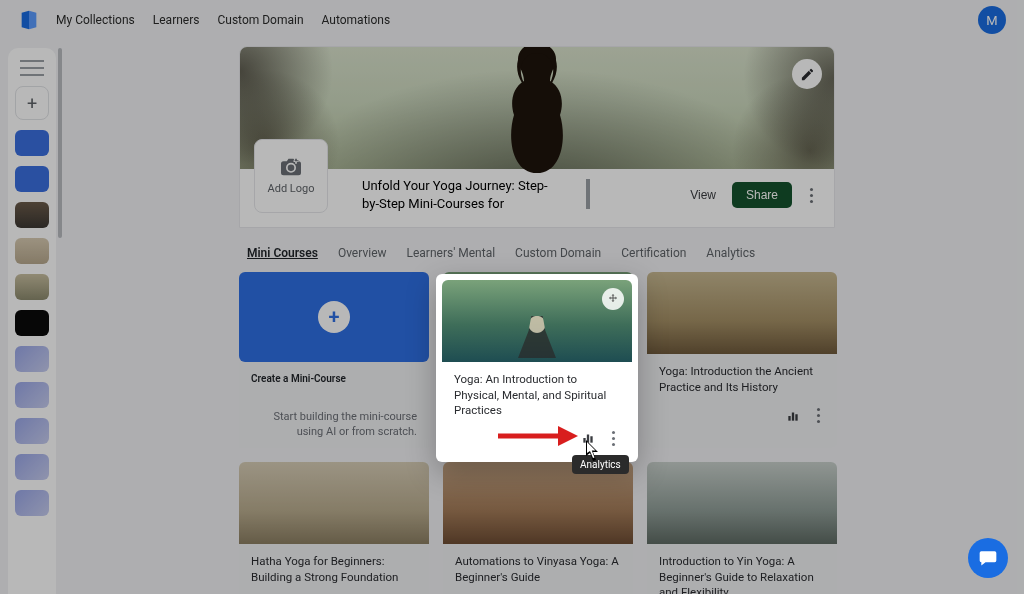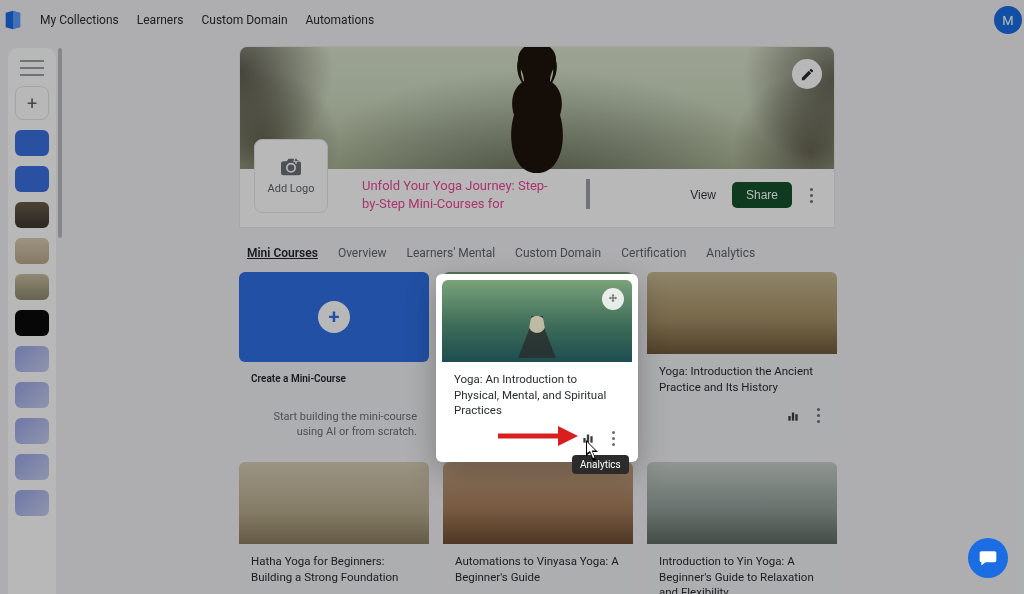--- a/index.html
+++ b/index.html
@@ -3,21 +3,21 @@
 <meta charset="utf-8">
 <style>
   * { box-sizing: border-box; margin: 0; padding: 0; }
   html, body { width: 1024px; height: 594px; overflow: hidden; font-family: -apple-system, BlinkMacSystemFont, "Segoe UI", Roboto, sans-serif; }
   body { background: #f1f2f4; position: relative; }
 
   
   .dim { position: absolute; inset: 0; background: rgba(0,0,0,0.28); z-index: 50; pointer-events: none; }
 
   
-  .topbar { position: absolute; top: 0; left: 0; right: 0; height: 40px; display: flex; align-items: center; padding: 0 2px; z-index: 10; }
+  .topbar { position: absolute; top: 0; left: 0; right: 0; height: 40px; display: flex; align-items: center; padding: 0 18px; z-index: 10; }
   .logo { width: 22px; height: 22px; margin-right: 16px; }
   .logo svg { width: 100%; height: 100%; }
   .nav-links { display: flex; gap: 18px; }
   .nav-links a { font-size: 12px; color: #2b2b2b; text-decoration: none; }
   .avatar { margin-left: auto; width: 28px; height: 28px; border-radius: 50%; background: #1a6de2; color: #fff; display: flex; align-items: center; justify-content: center; font-size: 13px; }
 
   
   .sidebar { position: absolute; top: 48px; left: 8px; width: 48px; bottom: 0; background: #fff; border-radius: 10px 10px 0 0; z-index: 10; display: flex; flex-direction: column; align-items: center; padding: 12px 6px; gap: 10px; }
   .side-burger { width: 24px; height: 16px; display:flex; flex-direction:column; justify-content:space-between; }
   .side-burger span{ height:2px; background:#9aa0a6; }
@@ -44,21 +44,21 @@
   .banner .silhouette { position:absolute; left:50%; bottom:-4px; transform:translateX(-50%); width:170px; height:130px; }
   .banner .leaves-l, .banner .leaves-r { position:absolute; top:0; bottom:0; width:120px; }
   .banner .leaves-l { left:0; background: radial-gradient(circle at 0 20%, rgba(20,10,5,0.6) 0, transparent 60%) ,radial-gradient(circle at 20% 80%, rgba(30,18,10,0.5) 0, transparent 55%); }
   .banner .leaves-r { right:0; background: radial-gradient(circle at 100% 25%, rgba(20,10,5,0.55) 0, transparent 60%) ,radial-gradient(circle at 80% 85%, rgba(30,18,10,0.5) 0, transparent 55%); }
   .banner .edit { position:absolute; top:12px; right:12px; width:30px; height:30px; border-radius:50%; background:#fff; display:flex; align-items:center; justify-content:center; }
   .banner .edit svg{ width:15px; height:15px; }
 
   .title-row { display:flex; align-items:center; padding: 0 14px 14px; gap:34px; }
   .addlogo { width:74px; height:74px; margin-top:-30px; background:#fff; border:1px solid #e6e7ea; border-radius:8px; display:flex; flex-direction:column; align-items:center; justify-content:center; gap:6px; color:#5f6368; font-size:11px; z-index:2; position:relative; }
   .addlogo svg{ width:20px; height:18px; fill:#6b6f76; }
-  .coll-title { flex:0 0 190px; font-size:13px; line-height:1.4; color:#ec4899; padding-top:8px; }
+  .coll-title { flex:0 0 190px; font-size:13px; line-height:1.4; color:#000000; padding-top:8px; }
   .title-cursor{ display:inline-block; width:4px; height:30px; background:#9aa0a6; vertical-align:middle; margin-top:6px; }
   .title-actions{ margin-left:auto; display:flex; align-items:center; gap:10px; padding-top:8px; }
   .btn-view{ font-size:12px; color:#3a3c40; background:none; border:none; padding:6px 6px; cursor:pointer; }
   .btn-share{ font-size:12px; color:#fff; background:#14532d; border:none; padding:6px 14px; border-radius:5px; cursor:pointer; }
   .kebab{ width:18px; display:flex; flex-direction:column; align-items:center; gap:3px; cursor:pointer; }
   .kebab i{ width:3px; height:3px; background:#6b6f76; border-radius:50%; display:block; }
 
   .tabs { width:596px; margin-left:167px; display:flex; gap:20px; padding: 16px 8px 10px; font-size:12px; }
   .tabs .tab{ color:#5f6368; cursor:pointer; padding:2px 0; }
   .tabs .tab.active{ color:#1f2328; font-weight:600;text-decoration:underline; }

